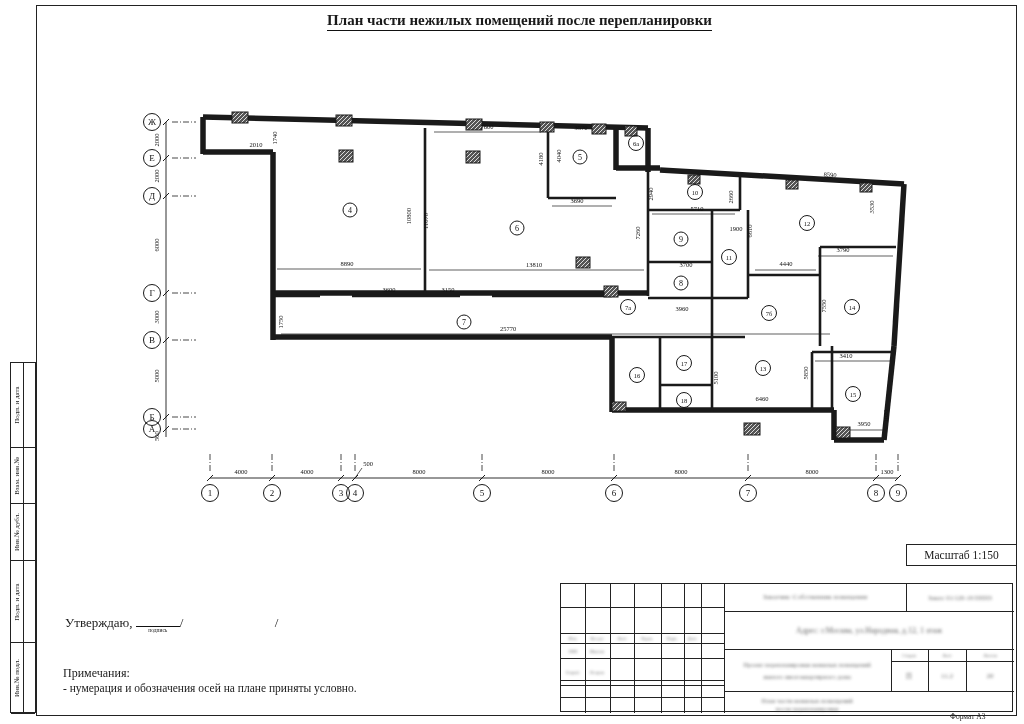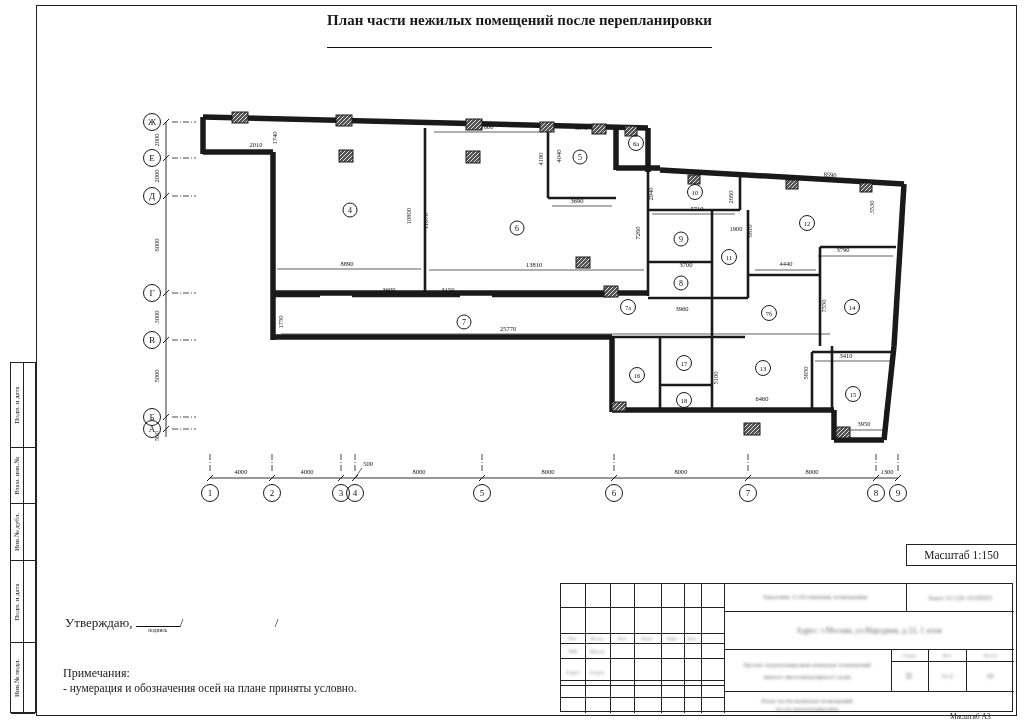--- a/index.html
+++ b/index.html
@@ -1,20 +1,20 @@
 <!DOCTYPE html>
 <html><head>
 <meta charset="utf-8">
 <style>
   html,body{margin:0;padding:0;background:#e8e8e8;}
   #sheet{position:relative;width:1024px;height:724px;background:#ffffff;overflow:hidden;
          font-family:"Liberation Serif","DejaVu Serif",serif;color:#1a1a1a;}
   #frame{position:absolute;left:36px;top:5px;width:981px;height:711px;border:1.6px solid #222;box-sizing:border-box;}
   #page-title{position:absolute;left:0;top:12px;width:100%;text-align:center;font-size:15px;font-weight:bold;}
-  #page-title span{border-bottom:1.6px solid #111;padding-bottom:19px;margin-left:15px;}
+  #page-title span{border-bottom:1.6px solid #111;padding-bottom:2px;margin-left:15px;}
   
   #strips{position:absolute;left:10px;top:362px;width:26px;height:351px;border:1.2px solid #222;box-sizing:border-box;}
   .strip-row{position:absolute;left:0;width:100%;border-bottom:1.2px solid #222;box-sizing:border-box;display:flex;}
   .strip-label{width:13px;border-right:1px solid #222;box-sizing:border-box;position:relative;}
   .strip-label span{position:absolute;left:50%;top:50%;transform:translate(-50%,-50%) rotate(-90deg);
       white-space:nowrap;font-size:7px;font-family:"Liberation Serif",serif;}
   
   #approve{position:absolute;left:65px;top:614px;font-size:13px;}
   .sig-blank{display:inline-block;width:44px;border-bottom:1px solid #111;position:relative;height:12px;vertical-align:baseline;}
   .sig-blank i{position:absolute;left:0;top:13px;width:100%;text-align:center;font-style:normal;font-size:5.5px;}
@@ -356,14 +356,14 @@
       <div class="tb-text blur" style="left: 61px; top: 54px; font-size: 4.5px;">Лист</div>
       <div class="tb-text blur" style="left: 86px; top: 54px; font-size: 4.5px;">№док.</div>
       <div class="tb-text blur" style="left: 111px; top: 54px; font-size: 4.5px;">Подп.</div>
       <div class="tb-text blur" style="left: 131px; top: 54px; font-size: 4.5px;">Дата</div>
       <div class="tb-text blur" style="left: 12px; top: 67px; font-size: 4.5px;">ГИП</div>
       <div class="tb-text blur" style="left: 36px; top: 67px; font-size: 4.5px;">Иванов</div>
       <div class="tb-text blur" style="left: 12px; top: 88px; font-size: 4.5px;">Разраб.</div>
       <div class="tb-text blur" style="left: 36px; top: 88px; font-size: 4.5px;">Петров</div>
     </div>
 
-  <div id="format-label">Масштаб А3</div>
+  <div id="format-label">Формат А3</div>
 </div>
 
 </body></html>

